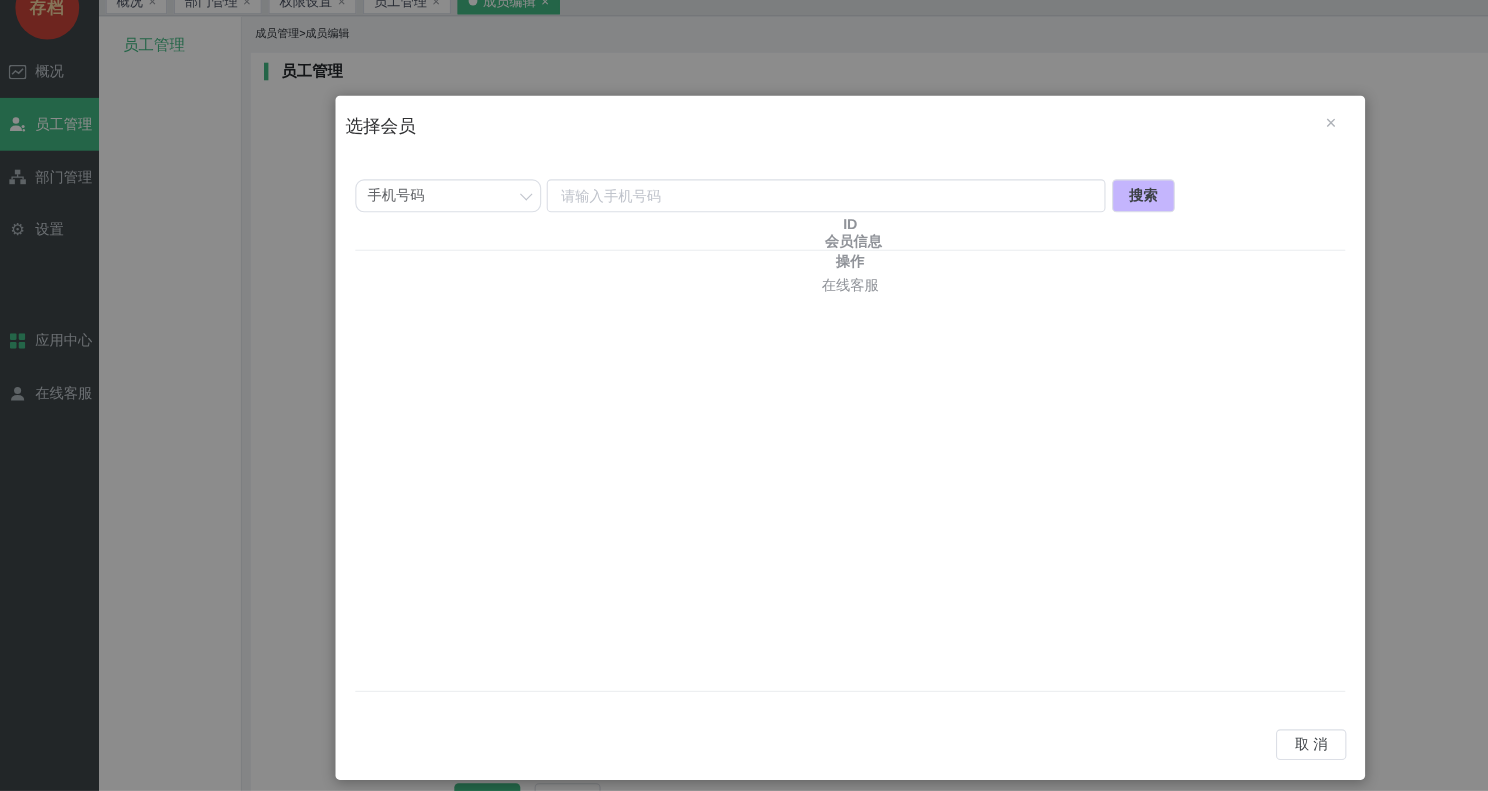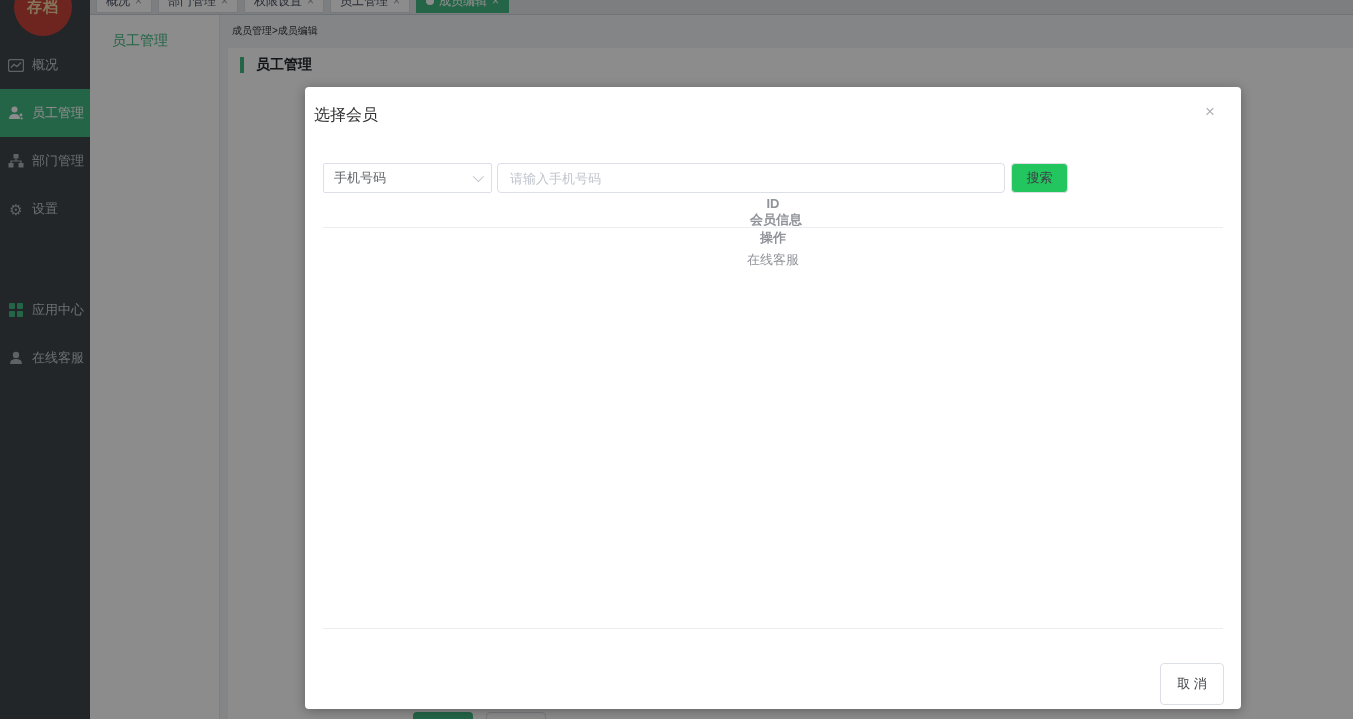--- a/index.html
+++ b/index.html
@@ -53,43 +53,43 @@
                   background:#ffffff; border:1px solid #dcdfe6; border-radius:4px; }
 
   
   .overlay { position:absolute; inset:0; background:rgba(0,0,0,0.45); z-index:10; }
   .modal { position:absolute; left:305px; top:87px; width:936px; height:622px; background:#ffffff;
            border-radius:4px; box-shadow:0 2px 12px rgba(0,0,0,0.3); z-index:20; }
   .modal-title { position:absolute; left:9px; top:18px; font-size:16px; color:#303133; }
   .modal-close { position:absolute; right:26px; top:16px; font-size:17px; color:#aeb2b8; cursor:pointer; line-height:1; }
 
   .search-row { position:absolute; left:18px; top:76px; display:flex; align-items:center; }
-  .filter-select { width:169px; height:30px; border:1px solid #dcdfe6; border-radius:2px;
+  .filter-select { width:169px; height:30px; border:1px solid #dcdfe6; border-radius:8px;
                    display:flex; align-items:center; justify-content:space-between;
                    padding:0 10px; font-size:13px; color:#606266; background:#fff; cursor:pointer; }
   .chevron { width:8px; height:8px; border-right:1.5px solid #c0c4cc; border-bottom:1.5px solid #c0c4cc;
              transform:rotate(45deg) translateY(-2px); }
   .phone-input { margin-left:5px; width:508px; height:30px; border:1px solid #dcdfe6; border-radius:4px;
                  padding:0 12px; font-size:13px; color:#303133; outline:none;
                  font-family:"Liberation Sans","DejaVu Sans",sans-serif; }
   .phone-input::placeholder { color:#c0c4cc; }
-  .search-btn { margin-left:6px; width:57px; height:30px; background:#22c55e; border:1px solid #dcdfe6;
+  .search-btn { margin-left:6px; width:57px; height:30px; background:#c4b5fd; border:1px solid #dcdfe6;
                 border-radius:4px; font-size:13px; color:#3c4045; cursor:pointer;
-                font-family:"Liberation Sans","DejaVu Sans",sans-serif; }
+                font-family:"Liberation Sans","DejaVu Sans",sans-serif;font-weight:bold; }
 
   .thead { position:absolute; left:18px; right:18px; top:109px; height:32px; display:flex;
            align-items:center; font-size:13px; font-weight:bold; color:#909399;
            border-bottom:1px solid #ebeef0;flex-direction:column; }
   .th-id { width:90px; text-align:center; }
   .th-member { flex:1; text-align:left; padding-left:6px; }
   .th-action { width:260px; text-align:center; }
   .empty-row { position:absolute; left:18px; right:18px; top:150px; height:46px; line-height:46px;
                text-align:center; font-size:13px; color:#909399; }
   .table-bottom { position:absolute; left:18px; right:18px; top:541px; border-top:1px solid #ebeef0; }
-  .cancel-btn { position:absolute; right:17px; top:576px; width:64px; height:42px; background:#fff;
+  .cancel-btn { position:absolute; right:17px; top:576px; width:64px; height:28px; background:#fff;
                 border:1px solid #dcdfe6; border-radius:4px; font-size:13px; color:#3c4045; cursor:pointer;
                 font-family:"Liberation Sans","DejaVu Sans",sans-serif;margin-left:48px; }
 
   svg { display:block; }
 </style>
 </head>
 <body>
 
 <div class="app">
 

